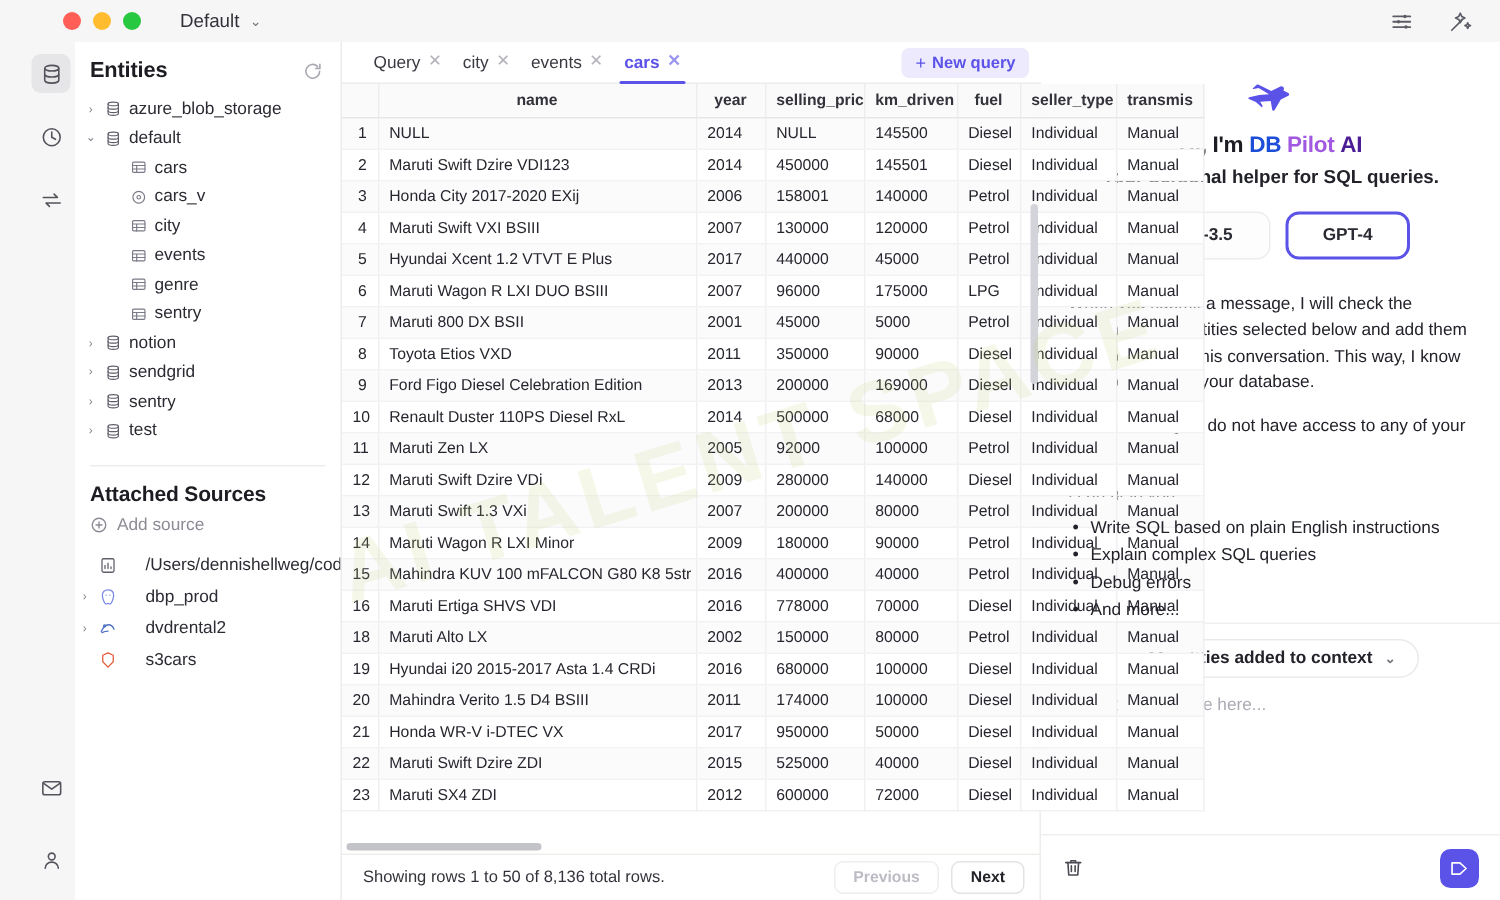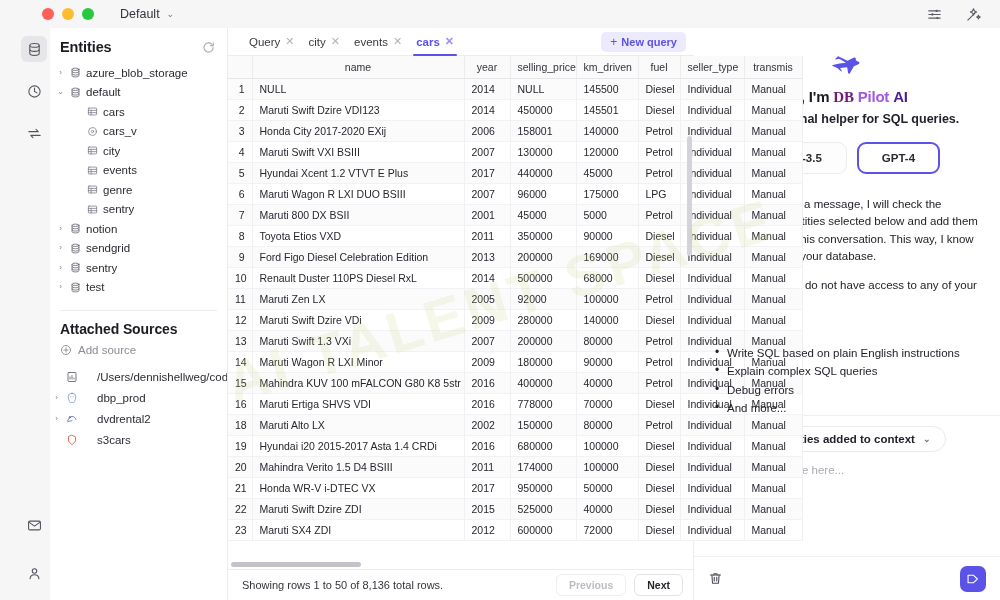--- a/index.html
+++ b/index.html
@@ -143,21 +143,21 @@
   .gridwrap {
     flex: 1 1 auto; min-height: 0;
     background: #ffffff;
     display: flex; flex-direction: column;
     position: relative;
     border-right: 1px solid #ececed;
   }
   table.grid { border-collapse: collapse; width: 100%; table-layout: fixed; }
   table.grid th {
     background: #fafafb;
-    font-size: 10.5px; font-weight: 400; color: #33333b;
+    font-size: 10.5px; font-weight: 700; color: #33333b;
     height: 22px; padding: 0 7px;
     border-right: 1px solid #ececee;
     border-bottom: 1px solid #e6e6e9;
     text-align: center;
     white-space: nowrap; overflow: hidden;
   }
   table.grid th.c-idx { width: 24px; padding: 0; }
   table.grid td {
     font-size: 10.5px; color: #26262e;
     height: 21px; padding: 0 7px;
@@ -214,21 +214,21 @@
     display: flex; flex-direction: column;
     min-height: 0;
   }
   .ai-scroll { flex: 1 1 auto; overflow: hidden; padding: 20px 18px 0 18px; min-height: 0; }
   .plane { display: flex; justify-content: center; margin-bottom: 10px; }
   .plane svg { width: 30px; height: 30px; display: block; }
   .ai-hello {
     text-align: center; font-size: 15px; font-weight: 700;
     color: #1c1c22; letter-spacing: -0.2px; margin-bottom: 6px;
   }
-  .g1 { color: #701a75; font-family: Liberation Serif, serif; }
+  .g1 { color: #1d4ed8; }
   .g2 { color: #a059e0; }
   .g3 { color: #4c1d95; }
   .ai-sub { text-align: center; font-size: 12.5px; color: #22222a; font-weight: 600; margin-bottom: 16px; }
   .model-row { display: flex; justify-content: center; gap: 10px; margin-bottom: 22px; }
   .model-btn {
     font-size: 11.5px; font-weight: 700; color: #2a2a32;
     padding: 9px 24px; border-radius: 9px;
     border: 1px solid #ececee; background: #fdfdfe;
   }
   .model-btn.sel { border: 2px solid #5b52e8; background: #ffffff; padding: 8px 23px; }

